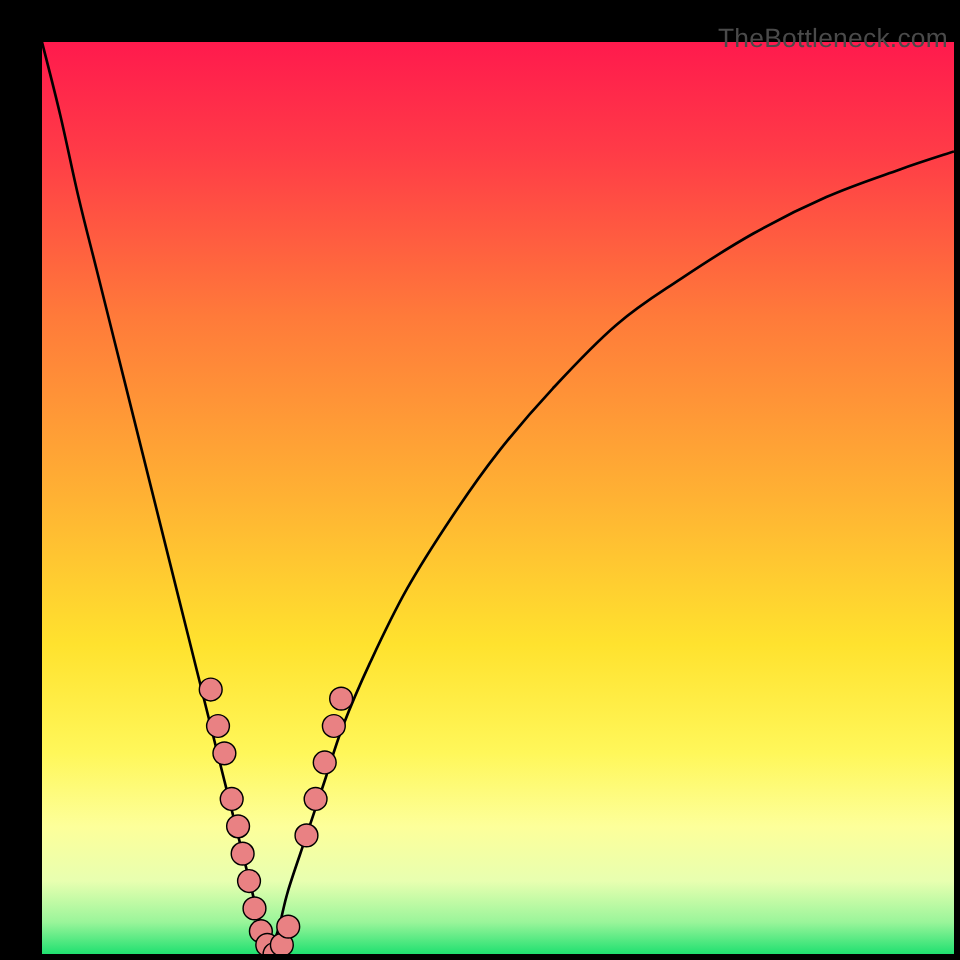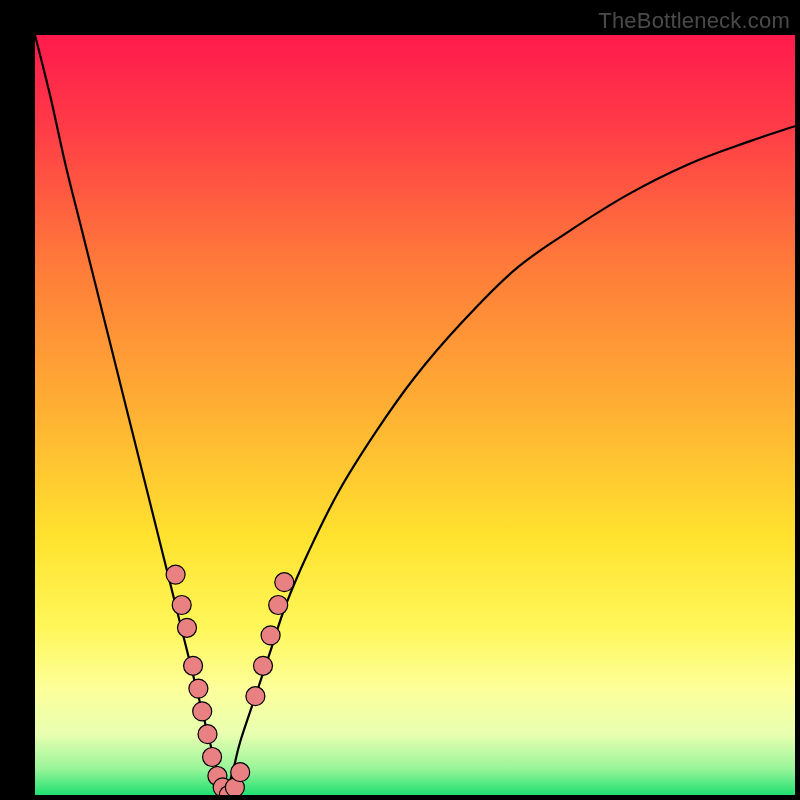--- a/index.html
+++ b/index.html
@@ -30,21 +30,21 @@
     left: 0; top: 0; right: 0; bottom: 0;
   }
   svg.curves {
     position: absolute;
     left: 0; top: 0;
     width: 760px; height: 760px;
     overflow: visible;
   }
   .watermark {
     position: absolute;
-    top: 8px;
+    top: 19px;
     right: 10px;
     color: #4a4a4a;
     font-size: 22px;
     font-weight: 500;
     letter-spacing: 0.2px;
     user-select: none;
   }
 </style>
 </head>
 <body>

